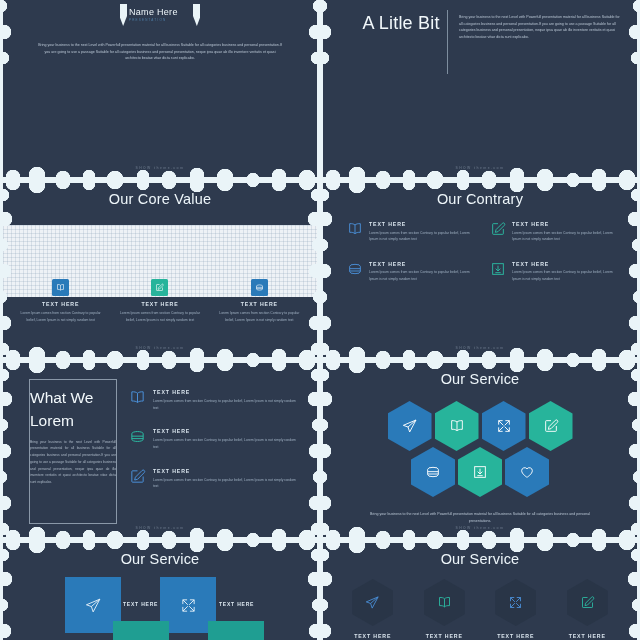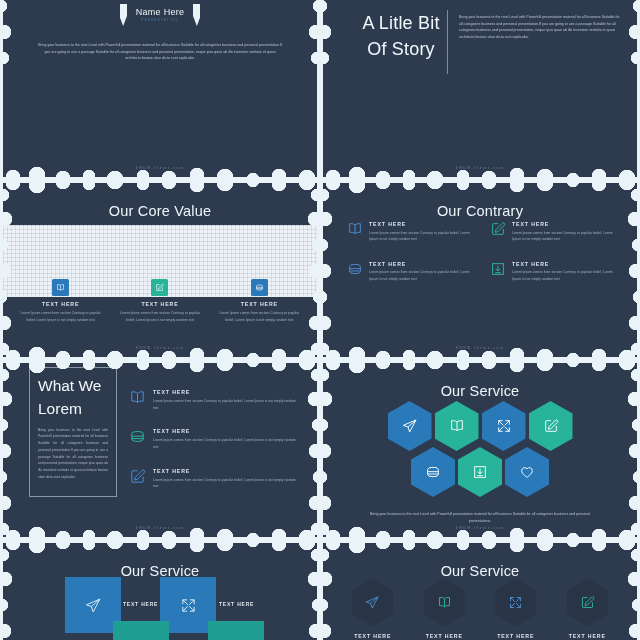--- a/index.html
+++ b/index.html
@@ -58,37 +58,37 @@
       radial-gradient(circle at -1px 62px, #eaf4f8 6px, transparent 6.5px),
       radial-gradient(circle at 1px 88px, #eaf4f8 7px, transparent 7.5px),
       radial-gradient(circle at -2px 114px, #eaf4f8 6px, transparent 6.5px),
       radial-gradient(circle at 1px 140px, #eaf4f8 7px, transparent 7.5px),
       radial-gradient(circle at 0px 166px, #eaf4f8 6px, transparent 6.5px);
   }
   .edgeL{left:0;}
   .edgeR{right:0;transform:scaleX(-1);}
 
   .s-title{
-    position:absolute;left:0;right:0;top:20px;
+    position:absolute;left:0;right:0;top:8px;
     text-align:center;color:#eef6fa;
     font-size:14.5px;font-weight:400;letter-spacing:.2px;z-index:4;
   }
   .footer{
     position:absolute;left:0;right:0;bottom:7px;text-align:center;
     color:#5d6a7d;font-size:3.4px;letter-spacing:1.4px;font-weight:700;z-index:5;
   }
   .body-sm{color:#b9c6d4;font-size:3.6px;line-height:1.85;}
   .txt-head{color:#dbe6ef;font-size:5.2px;letter-spacing:.9px;font-weight:700;}
   .lorem{color:#9fb0c2;font-size:3.4px;line-height:1.95;}
 
   
   #slide-title .card{top:-108px;height:285px;}
   .nameplate{
     position:absolute;left:50%;transform:translateX(-50%);top:112px;
-    width:62px;text-align:center;z-index:5;
+    width:62px;text-align:left;z-index:5;
   }
   .nameplate .ribbon{
     position:relative;padding:3px 0 4px;
   }
   .nameplate .big{color:#eef6fa;font-size:9px;font-weight:400;letter-spacing:.3px;}
   .nameplate .sub{color:#4e7fa8;font-size:3px;letter-spacing:1.2px;margin-top:1px;}
   .nameplate .wing{
     position:absolute;top:0;width:7px;height:22px;background:#eaf4f8;
   }
   .nameplate .wl{left:-9px;clip-path:polygon(0 0,100% 0,100% 55%,45% 100%,0 62%);}
@@ -129,22 +129,22 @@
 
   
   .oc-grid{position:absolute;left:24px;right:18px;top:38px;display:grid;
     grid-template-columns:1fr 1fr;gap:18px 14px;z-index:4;}
   .oc-item{display:flex;gap:6px;}
   .oc-item .ln{flex:0 0 16px;}
   .oc-item .tx .txt-head{display:block;margin-bottom:2.5px;}
 
   
   .ww-box{
-    position:absolute;left:26px;top:4px;width:88px;height:130px;
-    border:1px solid #8a98a8;z-index:4;box-sizing:border-box;padding:6px 8px;
+    position:absolute;left:26px;top:16px;width:88px;height:145px;
+    border:1px solid #8a98a8;z-index:4;box-sizing:border-box;padding:6px 0;
   }
   .ww-box .h{color:#f2f8fb;font-size:15.5px;line-height:1.5;font-weight:400;}
   .ww-box .p{color:#aebbc9;font-size:3.3px;line-height:2.05;text-align:justify;margin-top:6px;}
   .ww-list{position:absolute;left:126px;right:16px;top:26px;z-index:4;}
   .ww-row{display:flex;gap:7px;margin-bottom:17px;}
   .ww-row .ln{flex:0 0 17px;}
   .ww-row .tx .txt-head{display:block;margin-bottom:3px;}
 
   
   .hex-wrap{position:absolute;left:0;right:0;top:38px;z-index:4;}
@@ -202,21 +202,20 @@
     </div>
   </div>
 
   <div class="slide" id="slide-story">
     <div class="card">
       <div class="edgeL"></div>
       <div class="edgeR"></div>
 
       <div class="story-left">
         <div class="l1">A Litle Bit</div>
-        <div class="l2">Of Story</div>
       </div>
       <div class="story-rule"></div>
       <div class="story-right body-sm">Bring your business to the next Level with Powerfull presentation material for all business Suitable for all categories business and personal presentation.If you are going to use a passage Suitable for all categories business and personal presentation, neque ipsa quae ab illo inventore veritatis et quasi architecto beatae vitae dicta sunt explicabo.</div>
 
       <div class="footer">SHOW theme.com</div>
     </div>
   </div>
 
   <div class="slide" id="slide-core-value">
     <div class="card">

